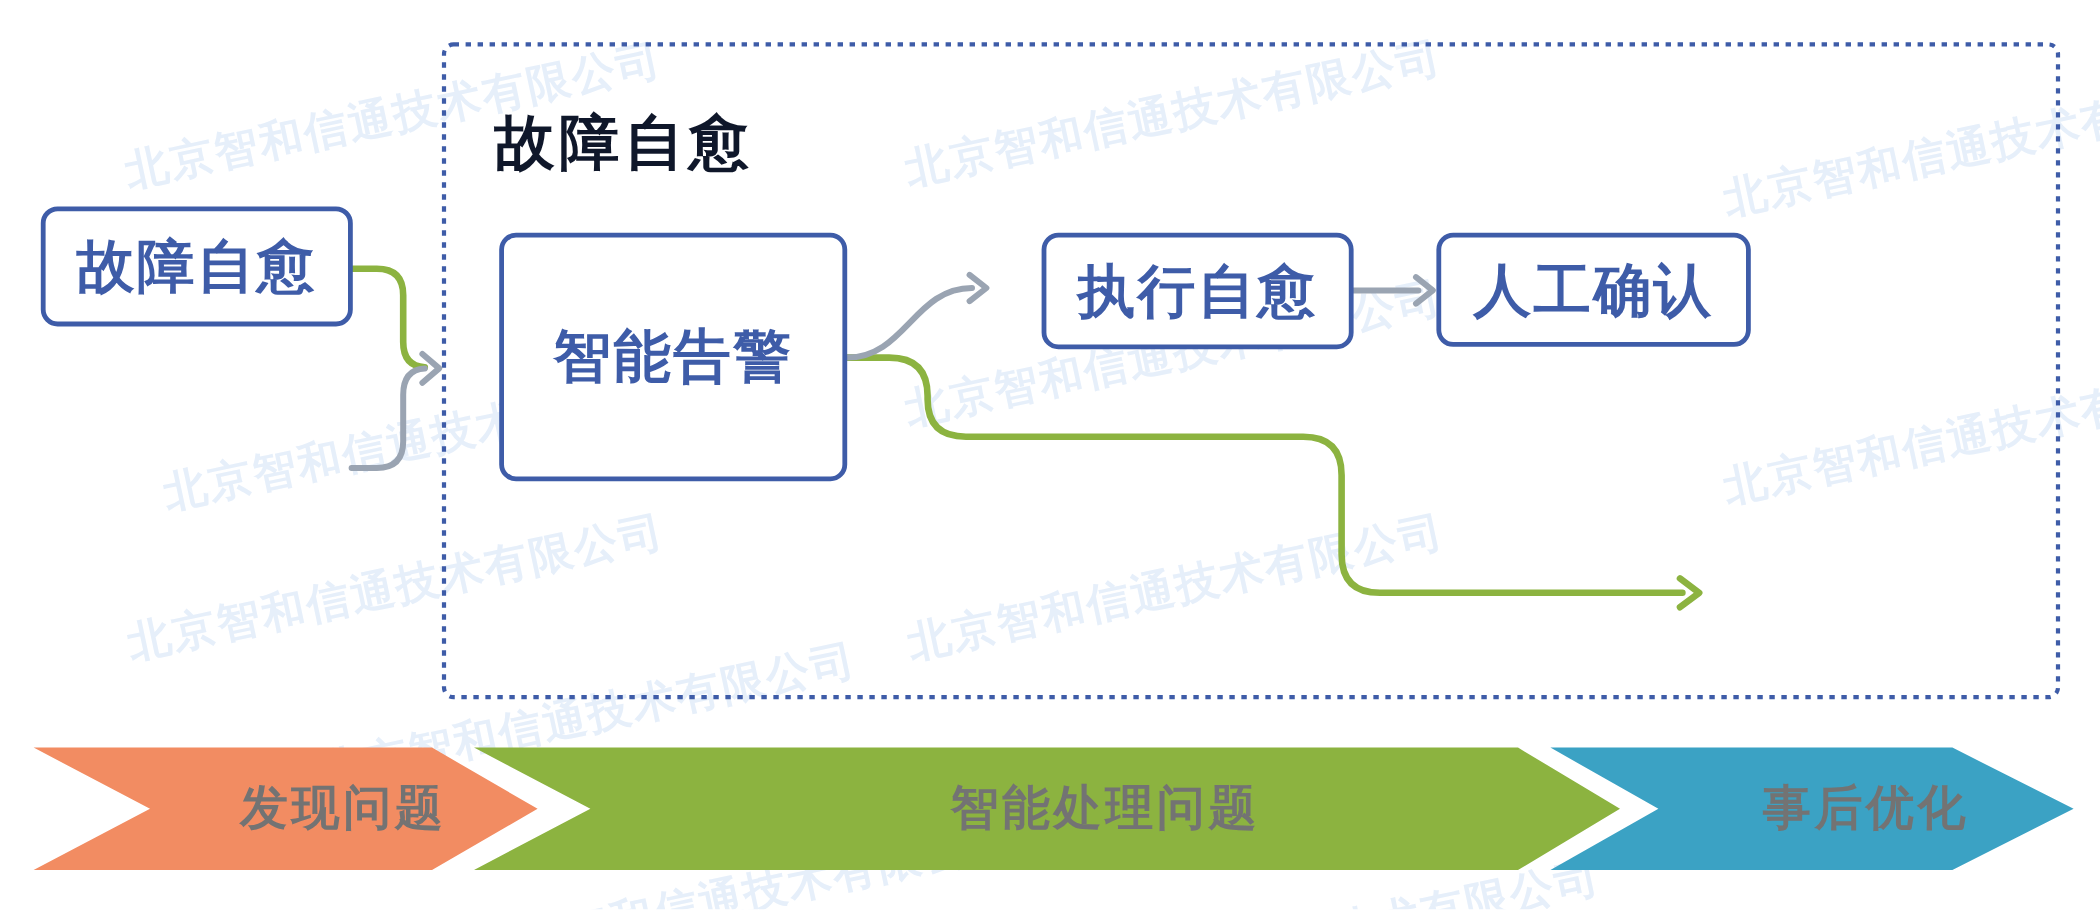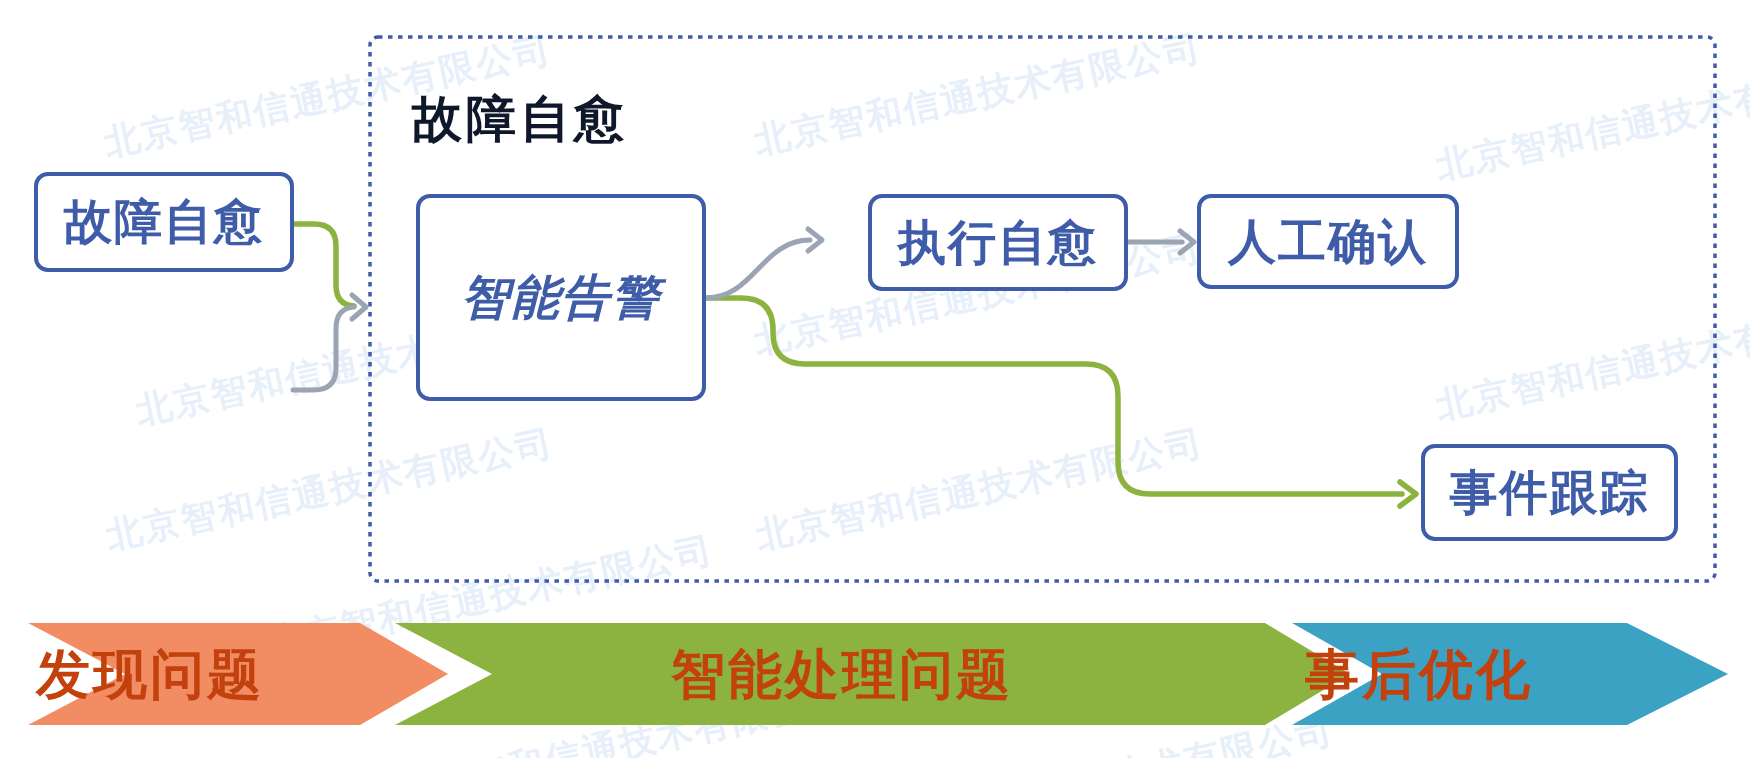--- a/index.html
+++ b/index.html
@@ -23,25 +23,25 @@
     font-size:50px; font-weight:600; letter-spacing:4px; color:#0f172a;
   }
   
   .node {
     position:absolute; z-index:5; box-sizing:border-box;
     background:#ffffff; border:4.5px solid #3E5CA8; border-radius:14px;
     display:flex; align-items:center; justify-content:center;
     color:#3E5CA8; font-size:48px; font-weight:600; letter-spacing:2px;
     text-align:center;
   }
-  .node .two-line { line-height:88px;font-style:italic; }
+  .node .two-line { line-height:88px; }
   
   .stage-label {
     position:absolute; z-index:6; width:500px; line-height:50px;
-    color:#c2410c; font-size:54px; font-weight:700;
+    text-align:center; color:#737373; font-size:40px; font-weight:700;
     letter-spacing:3px;
   }
 </style>
 </head>
 <body>
 
 <div class="canvas">
 
   <div class="wm" style="left:328px;top:97px">北京智和信通技术有限公司</div>
   <div class="wm" style="left:978px;top:95px">北京智和信通技术有限公司</div>
@@ -92,21 +92,18 @@
   </div>
 
   <div class="node" style="left:868px;top:194px;width:260px;height:97px">
     <span>执行自愈</span>
   </div>
 
   <div class="node" style="left:1197px;top:194px;width:262px;height:95px">
     <span>人工确认</span>
   </div>
 
-  <div class="node" style="left:1421px;top:444px;width:257px;height:97px">
-    <span>事件跟踪</span>
-  </div>
 
   <div class="stage-label" style="left:36px;top:649px">发现问题</div>
   <div class="stage-label" style="left:671px;top:649px">智能处理问题</div>
   <div class="stage-label" style="left:1305px;top:649px">事后优化</div>
 
 </div>
 
 </body></html>

